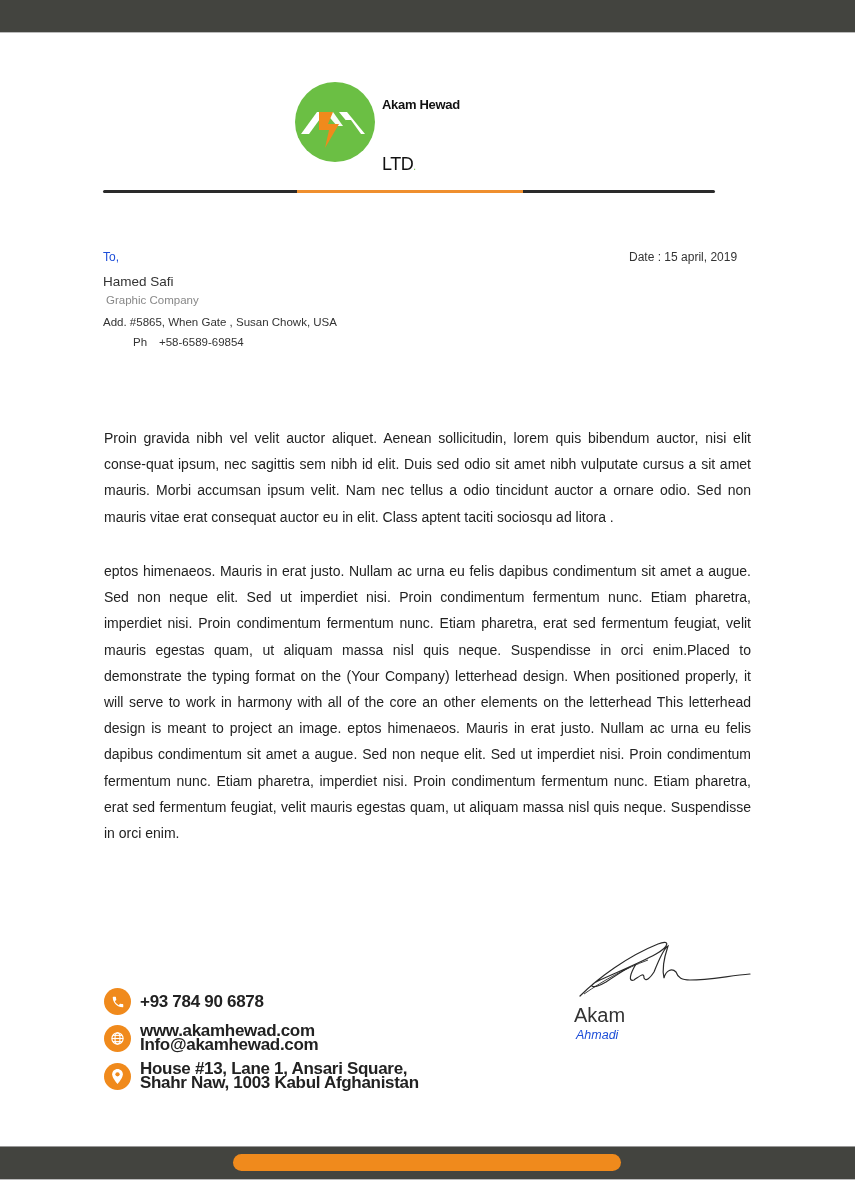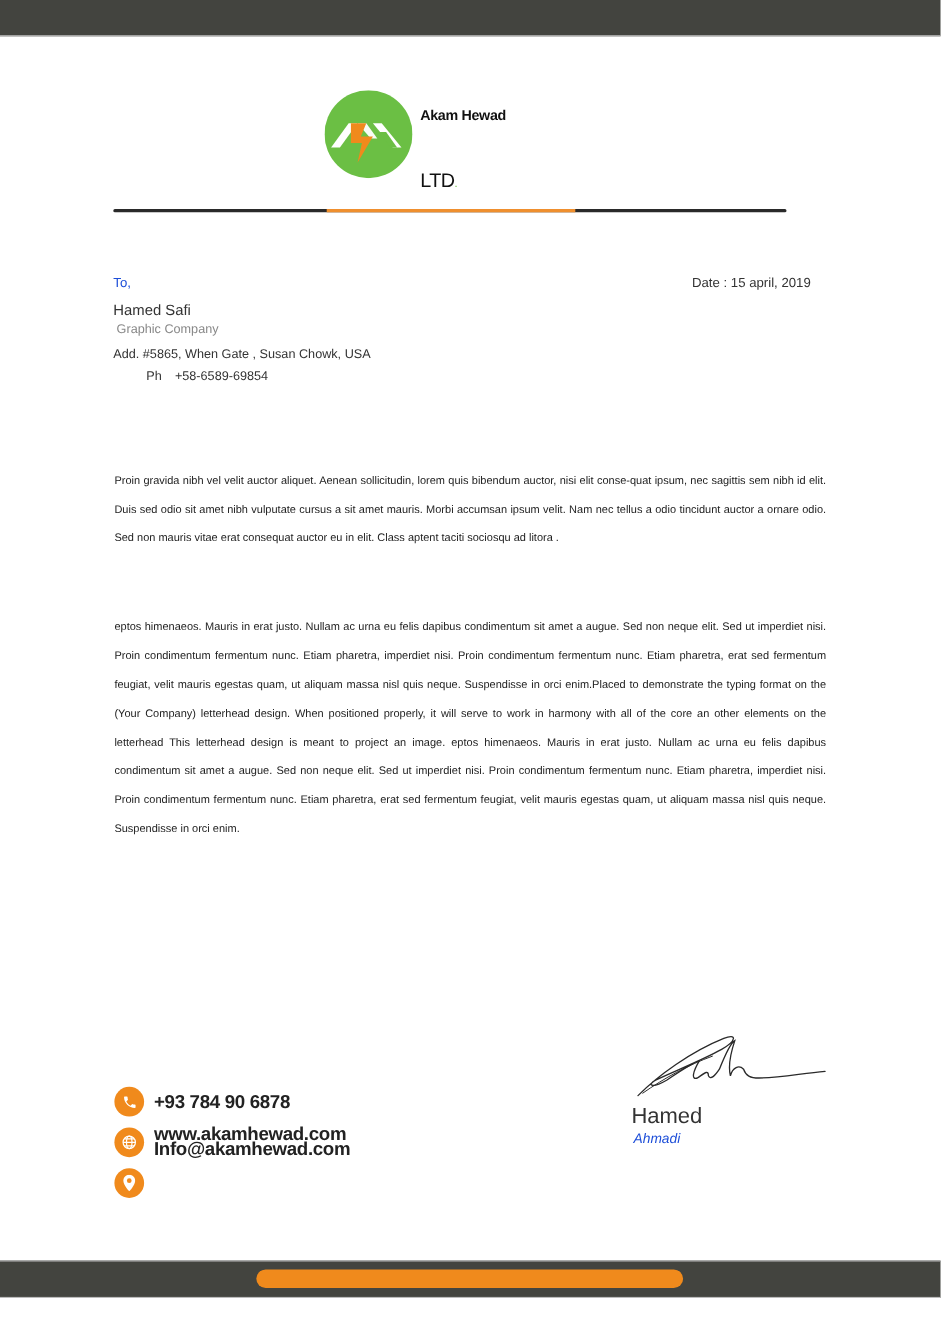--- a/index.html
+++ b/index.html
@@ -20,21 +20,21 @@
   .divider-accent { position:absolute; left:297px; top:190px; width:226px; height:3px; background:#ef8f2e; }
 
   .to-label { position:absolute; left:103px; top:250px; font-size:12px; color:#1d4ed8; }
   .date { position:absolute; left:629px; top:250px; font-size:12px; color:#333; }
   .rec-name { position:absolute; left:103px; top:274px; font-size:13.5px; color:#333; }
   .rec-title { position:absolute; left:106px; top:294px; font-size:11.5px; color:#888; }
   .rec-addr { position:absolute; left:103px; top:316px; font-size:11.5px; color:#333; }
   .rec-phone { position:absolute; left:103px; top:336px; font-size:11.5px; color:#333;padding-left:30px; }
   .rec-phone span.lbl { display:inline-block; width:26px; }
 
-  .para { position:absolute; left:104px; width:647px; font-size:10px; line-height:26.2px; color:#222; text-align:justify; }
+  .para { position:absolute; left:104px; width:647px; font-size:14px; line-height:26.2px; color:#222; text-align:justify; }
   .para1 { top:425px; }
   .para2 { top:558px; }
 
   .contact-row { position:absolute; left:104px; display:flex; align-items:center; }
   .contact-icon { width:27px; height:27px; border-radius:50%; background:#f08a1c; display:flex; align-items:center; justify-content:center; margin-right:9px; flex-shrink:0; }
   .contact-text { font-size:17px; line-height:14px; color:#222; font-weight:bold; letter-spacing:-0.3px; }
   .row-phone { top:988px; }
   .row-web { top:1024px; }
   .row-addr { top:1062px; }
 
@@ -96,23 +96,27 @@
   </span>
 </div>
 
 <div class="contact-row row-addr">
   <span class="contact-icon">
     <svg width="13" height="15" viewBox="0 0 24 28">
         <path d="M12 0C6.5 0 2 4.5 2 10c0 7.5 10 18 10 18s10-10.5 10-18C22 4.5 17.5 0 12 0z" fill="#fff"></path>
         <circle cx="12" cy="10" r="4" fill="#f08a1c"></circle>
       </svg>
   </span>
+  <span class="contact-text">
+    <div>House #13, Lane 1, Ansari Square,</div>
+    <div>Shahr Naw, 1003 Kabul Afghanistan</div>
+  </span>
 </div>
 
 <svg class="signature" viewBox="0 0 175 62">
   <path d="M2,58 C20,40 50,18 80,6 C92,1 92,8 78,16 C60,26 30,38 18,44 C10,48 14,52 28,44 C40,36 52,28 58,26 C52,36 50,44 56,42 C62,38 66,34 66,40 C68,44 72,40 76,34 C80,24 86,10 90,8 C86,20 84,32 86,40 C88,32 94,30 98,34 C100,40 104,42 112,42 C130,42 150,38 172,36" fill="none" stroke="#2a2a2a" stroke-width="1.2" stroke-linecap="round"></path>
   <path d="M6,56 C26,42 48,30 70,22" fill="none" stroke="#2a2a2a" stroke-width="0.9"></path>
 </svg>
-<div class="sig-first">Hamed</div>
+<div class="sig-first">Akam</div>
 <div class="sig-last">Ahmadi</div>
 
 <div class="bottom-bar"></div>
 <div class="bottom-pill"></div>
 
 </body></html>

